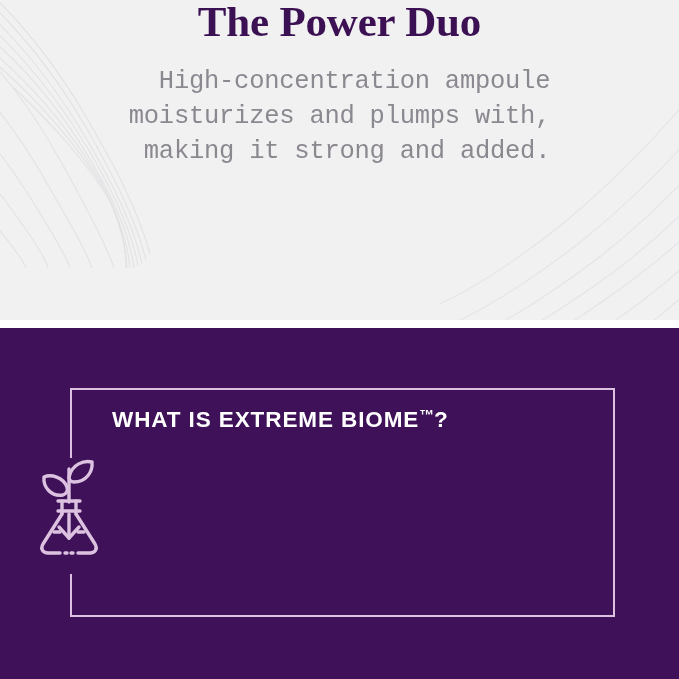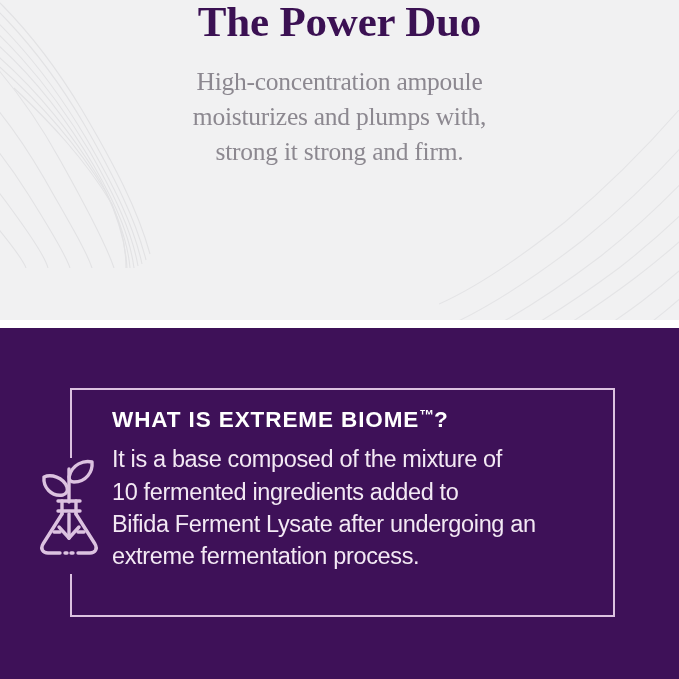--- a/index.html
+++ b/index.html
@@ -53,22 +53,22 @@
     font-weight: 700;
     letter-spacing: -0.2px;
     color: #3b1153;
     line-height: 1;
     margin: 0;
     text-align: center;
   }
 
   .subtitle {
     margin-top: 22px;
-    text-align: center;
-    font-family: Liberation Serif, serif;
+    text-align: right;
+    font-family: Liberation Mono, monospace;
     font-size: 25.5px;
     font-weight: 300;
     line-height: 1.37;
     color: #8c8890;
     letter-spacing: -0.25px;
     white-space: nowrap;
   }
   .subtitle .hl {
     color: #7b4b87;
     font-weight: 700;
@@ -200,21 +200,21 @@
       <h1 class="page-title">The Power Duo</h1>
 
       <div class="subtitle">
         <div>
           <span>High-concentration ampoule</span>
         </div>
         <div>
           <span>moisturizes and plumps with,</span>
         </div>
         <div>
-          <span>strong it strong and firm.</span>
+          <span>making it strong and added.</span>
         </div>
       </div>
     </div>
   </section>
 
   <section class="bottom-section">
 
     <div class="info-box">
       <div class="bdr bdr-top"></div>
       <div class="bdr bdr-bottom"></div>
@@ -249,23 +249,17 @@
           <path d="M35 84 L45 73"></path>
 
           <path d="M20 78 L26 78"></path>
           <path d="M44 78 L50 78"></path>
         </g>
       </svg>
 
       <div class="box-content">
         <h2 class="box-heading"><span>WHAT IS EXTREME BIOME</span><span class="tm">™</span><span>?</span></h2>
 
-        <div class="box-body">
-          <span class="ln">It is a base composed of the mixture of</span>
-          <span class="ln">10 fermented ingredients added to</span>
-          <span class="ln">Bifida Ferment Lysate after undergoing an</span>
-          <span class="ln">extreme fermentation process.</span>
-        </div>
       </div>
     </div>
   </section>
 
 </div>
 
 </body></html>

